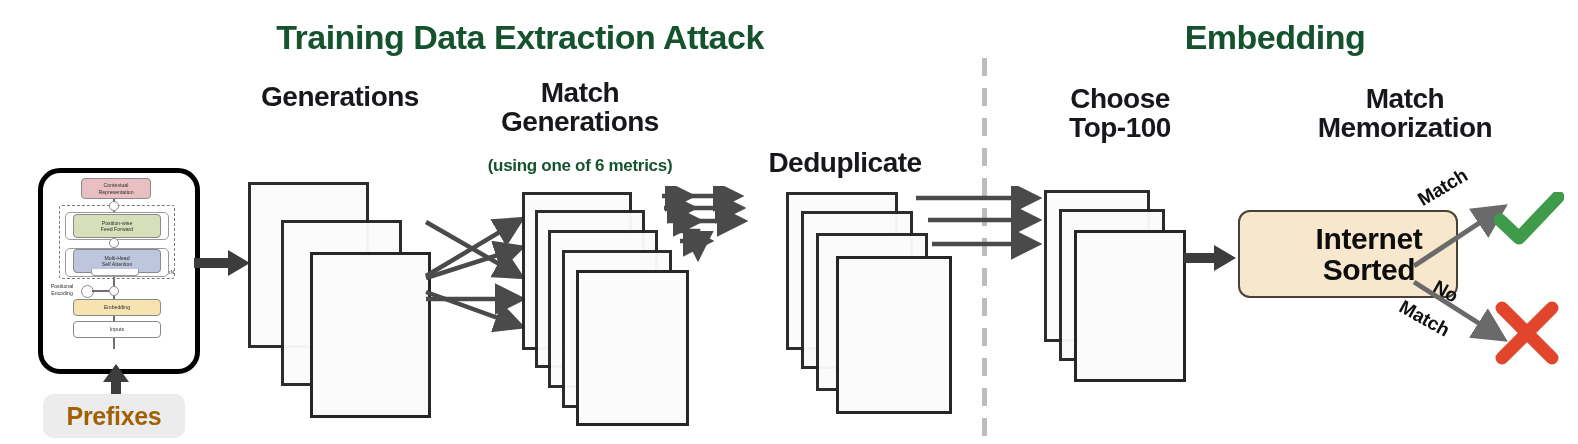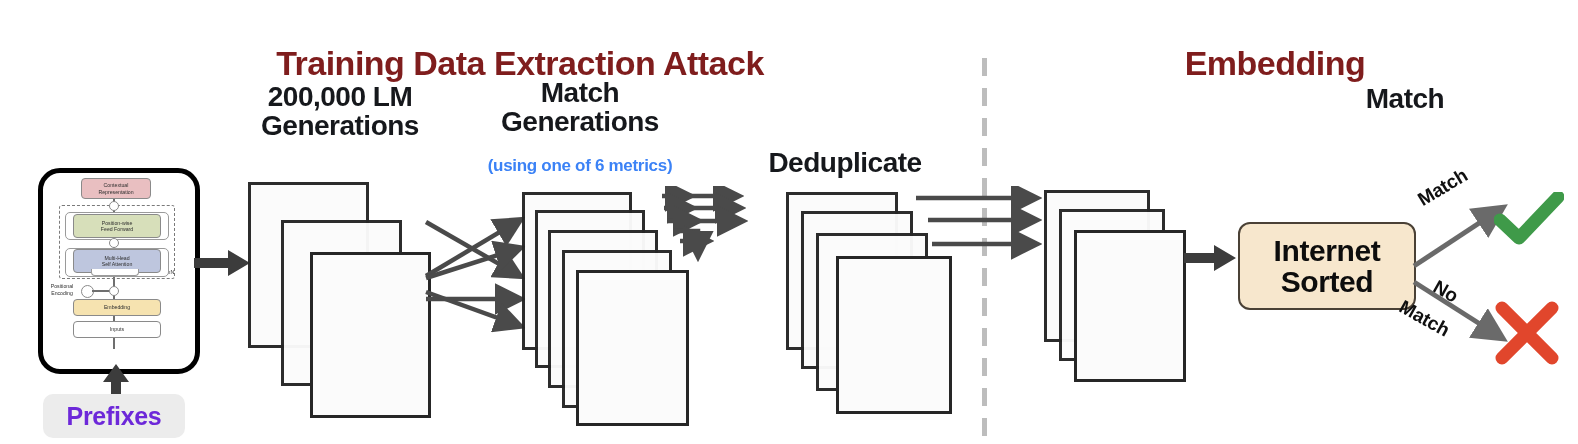--- a/index.html
+++ b/index.html
@@ -1,27 +1,27 @@
 <!DOCTYPE html>
 <html><head>
 <meta charset="utf-8">
 <style>
   html,body{margin:0;padding:0;background:#fff;}
   body{font-family:"Liberation Sans", sans-serif;}
   #stage{position:relative;width:1578px;height:444px;background:#ffffff;overflow:hidden;}
   .abs{position:absolute;}
-  .sec-title{font-size:34px;font-weight:bold;color:#7f1d1d;text-align:center;letter-spacing:-0.5px;margin-top:26px;}
+  .sec-title{font-size:34px;font-weight:bold;color:#14532d;text-align:center;letter-spacing:-0.5px;}
   .col-title{font-size:28px;font-weight:bold;color:#16181c;text-align:center;line-height:1.04;letter-spacing:-0.5px;}
-  .col-sub{font-size:17px;font-weight:bold;color:#3b82f6;text-align:center;letter-spacing:-0.3px;}
+  .col-sub{font-size:17px;font-weight:bold;color:#14532d;text-align:center;letter-spacing:-0.3px;}
   .divider{width:5px;background:repeating-linear-gradient(to bottom,#bdbdbd 0 18px,rgba(0,0,0,0) 18px 30px);}
   
   .page{position:absolute;background:#fbfbfb;border:3px solid #262626;box-shadow:0 0 0 0 rgba(0,0,0,0);}
   
   .prefixbox{background:#ececec;border-radius:10px;display:flex;align-items:center;justify-content:center;
-             font-size:25px;font-weight:bold;color:#6d28d9;letter-spacing:-0.3px;}
+             font-size:25px;font-weight:bold;color:#a16207;letter-spacing:-0.3px;}
   
   .tfouter{border:5px solid #000;border-radius:22px;background:#fff;}
   .tfblk{position:absolute;border:1px solid #8a8a8a;border-radius:4px;display:flex;flex-direction:column;
          align-items:center;justify-content:center;font-size:5.2px;line-height:1.25;color:#2e2e2e;
          font-family:"Liberation Sans",sans-serif;text-align:center;}
   .tfdash{position:absolute;border:1px dashed #7a7a7a;border-radius:3px;}
   .tfwrap{position:absolute;border:1px solid #9a9a9a;border-radius:5px;background:#fff;}
   .tfline{position:absolute;background:#6f6f6f;}
   .tfnode{position:absolute;border:1px solid #8a8a8a;border-radius:50%;background:#fff;}
   .tftext{position:absolute;font-size:5.2px;color:#2e2e2e;line-height:1.25;text-align:center;}
@@ -36,35 +36,39 @@
 
 <div id="stage">
 
   <div class="abs sec-title" style="left:180px;top:18px;width:680px;">Training Data Extraction Attack</div>
   <div class="abs sec-title" style="left:1040px;top:18px;width:470px;">Embedding</div>
 
   <div class="abs divider" style="left:982px;top:58px;height:386px;"></div>
 
 
   <div class="abs col-title" style="left:225px;top:82px;width:230px;">
-    <div>200,000 LM</div>
     <div>Generations</div>
   </div>
 
   <div class="abs col-title" style="left:455px;top:78px;width:250px;">
     <div>Match</div>
     <div>Generations</div>
   </div>
   <div class="abs col-sub" style="left:450px;top:156px;width:260px;">(using one of 6 metrics)</div>
 
   <div class="abs col-title" style="left:715px;top:104px;width:260px;margin-top:44px;">Deduplicate</div>
 
+  <div class="abs col-title" style="left:1020px;top:84px;width:200px;">
+    <div>Choose</div>
+    <div>Top-100</div>
+  </div>
 
   <div class="abs col-title" style="left:1240px;top:84px;width:330px;">
     <div>Match</div>
+    <div>Memorization</div>
   </div>
 
   <div class="abs tfouter" style="left:38px;top:168px;width:152px;height:196px;">
 
     <div class="tfline" style="left:70px;top:26px;width:1.5px;height:150px;"></div>
 
     <div class="tfblk" style="left:38px;top:5px;width:68px;height:19px;background:#e9bfc1;">
       <span>Contextual</span>
       <span>Representation</span>
     </div>
@@ -191,21 +195,21 @@
   <div class="abs" style="left:1044px;top:190px;width:160px;height:200px;">
     <div class="page" style="left:0px;top:0px;width:100px;height:146px;opacity:0.97;"></div>
     <div class="page" style="left:15px;top:19px;width:100px;height:146px;opacity:0.97;"></div>
     <div class="page" style="left:30px;top:40px;width:106px;height:146px;"></div>
   </div>
 
   <svg class="abs" style="left:1184px;top:243px;width:52px;height:30px;" viewBox="0 0 52 30">
     <polygon points="0,10 30,10 30,2 52,15 30,28 30,20 0,20" fill="#3c3c3c"></polygon>
   </svg>
 
-  <div class="abs isbox" style="left:1238px;top:222px;width:174px;height:84px;">
+  <div class="abs isbox" style="left:1238px;top:210px;width:174px;height:84px;padding-left:42px;">
     <div>Internet</div>
     <div>Sorted</div>
   </div>
 
   <svg class="abs" style="left:1410px;top:186px;width:105px;height:170px;" viewBox="0 0 105 170">
     <defs>
       <marker id="ah4" markerWidth="7" markerHeight="7" refX="5.6" refY="3.5" orient="auto">
         <polygon points="0,0 7,3.5 0,7" fill="#6a6a6a"></polygon>
       </marker>
     </defs>

